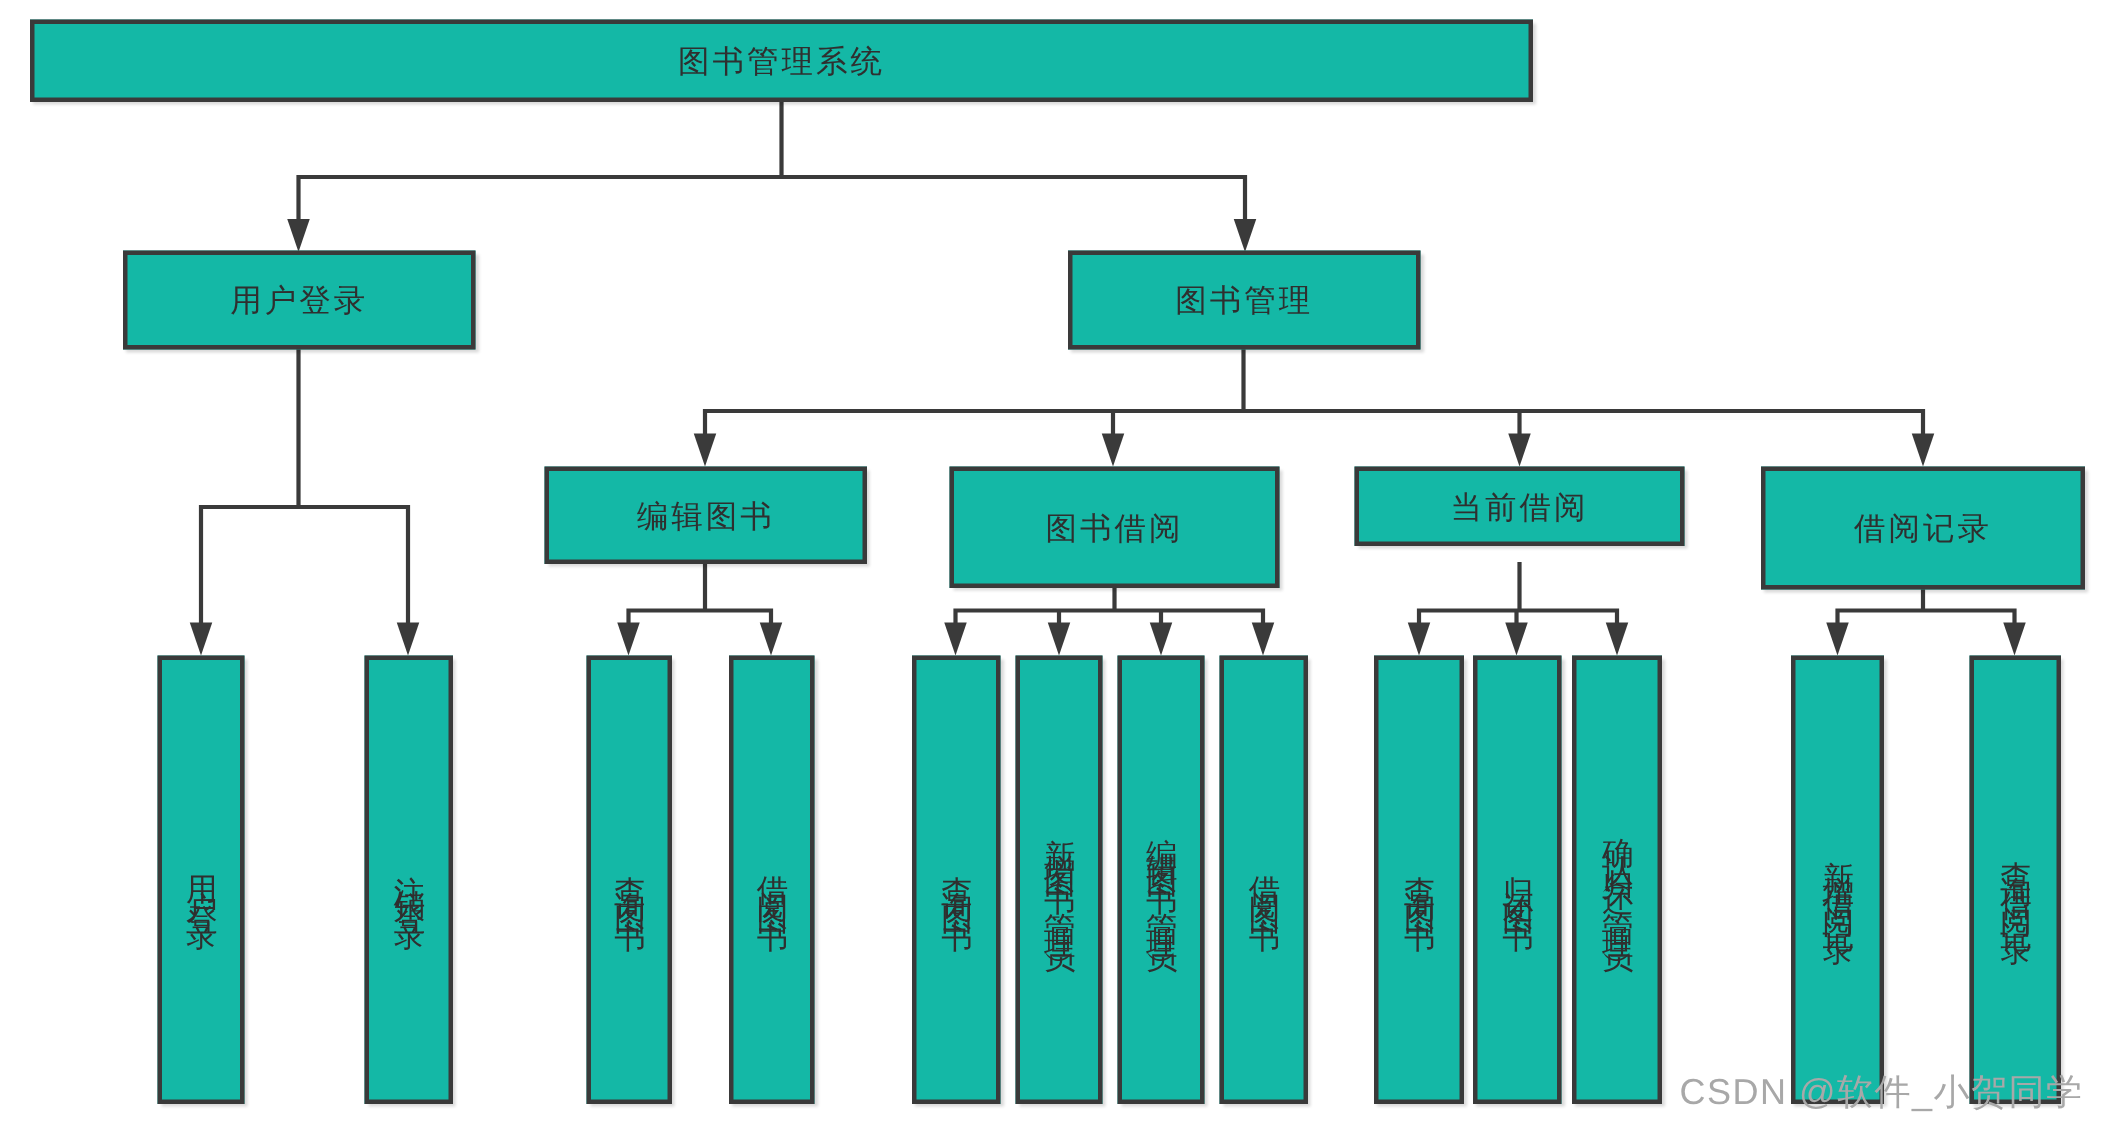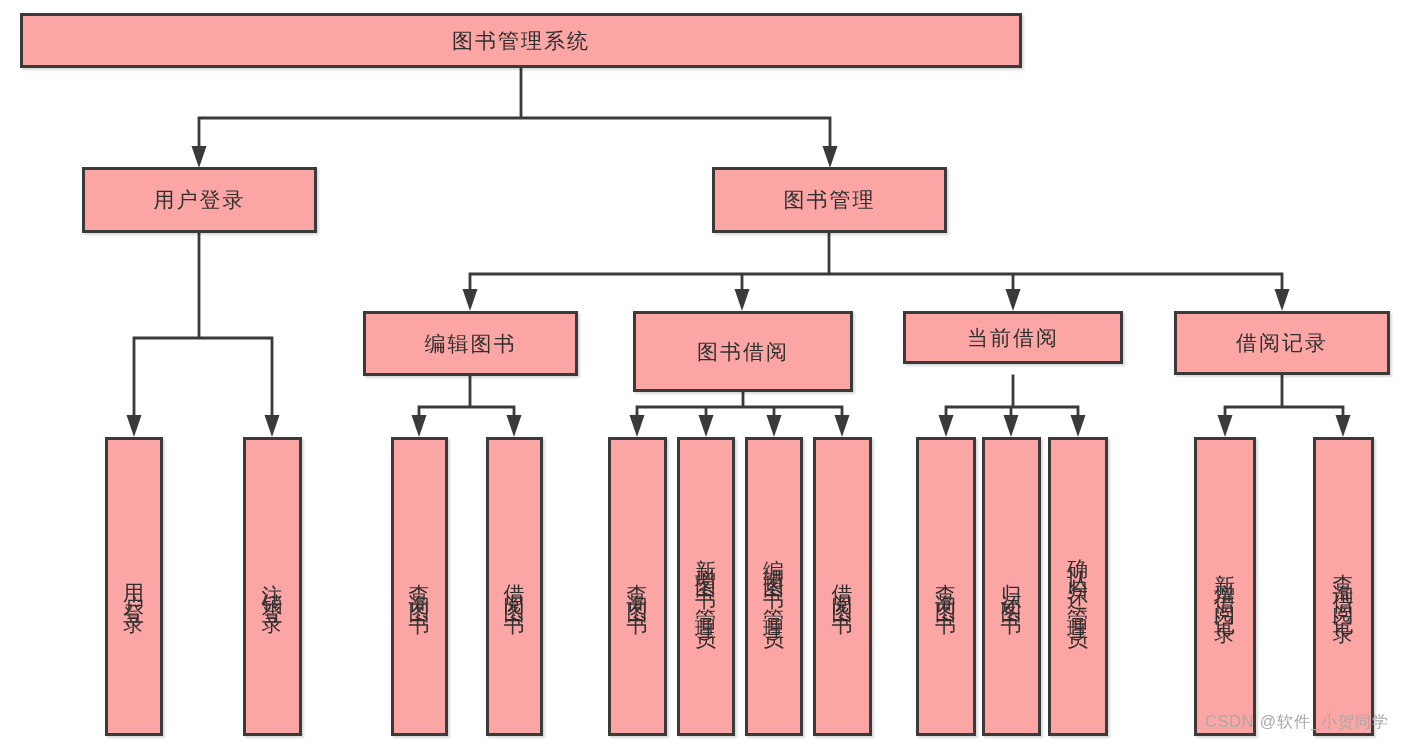--- a/index.html
+++ b/index.html
@@ -4,32 +4,32 @@
 <style>
   html,body { margin:0; padding:0; background:#ffffff; }
   .canvas {
     position:relative; width:1405px; height:747px; background:#ffffff;
     font-family:"Liberation Sans", sans-serif; overflow:hidden;
   }
   svg.wires { position:absolute; left:0; top:0; z-index:1; }
   .wire { stroke:#3a3a3a; stroke-width:2.8; fill:none; stroke-linecap:square; }
   .ah   { fill:#3a3a3a; stroke:none; }
   .box {
-    position:absolute; box-sizing:border-box; background:#fca5a5;
+    position:absolute; box-sizing:border-box; background:#14b8a6;
     border:3px solid #3a3a3a; display:flex; align-items:center; justify-content:center;
     color:#2f2f2f; z-index:2; box-shadow:2px 2px 2px rgba(0,0,0,0.15);
   }
   .hbox { font-size:21px; letter-spacing:2px; }
   .vbox .vtext {
     writing-mode:vertical-rl; text-orientation:mixed;
     font-size:21px; letter-spacing:10px; line-height:1;
   }
   .watermark {
     position:absolute; top:712px; right:16px; z-index:5;
-    font-size:16px; letter-spacing:1px; color:#a8a8a8; white-space:nowrap;
+    font-size:24px; letter-spacing:1px; color:#a8a8a8; white-space:nowrap;
   }
 </style>
 </head>
 <body>
 
 <div class="canvas">
 
   <svg class="wires" width="1405" height="747" viewBox="0 0 1405 747">
 
     <path class="wire" d="M521 68 V118 M199 118 H830 M199 118 V150 M830 118 V150"></path>
@@ -82,21 +82,21 @@
 
   <div class="box hbox" style="left:363px;top:311px;width:215px;height:65px;">
     <span>编辑图书</span>
   </div>
   <div class="box hbox" style="left:633px;top:311px;width:220px;height:81px;text-align:center;">
     <span>图书借阅</span>
   </div>
   <div class="box hbox" style="left:903px;top:311px;width:220px;height:53px;">
     <span>当前借阅</span>
   </div>
-  <div class="box hbox" style="left:1174px;top:311px;width:216px;height:64px;">
+  <div class="box hbox" style="left:1174px;top:311px;width:216px;height:82px;">
     <span>借阅记录</span>
   </div>
 
   <div class="box vbox" style="left:105px;top:437px;width:58px;height:299px;">
     <span class="vtext">用户登录</span>
   </div>
   <div class="box vbox" style="left:243px;top:437px;width:59px;height:299px;">
     <span class="vtext">注销登录</span>
   </div>
 

